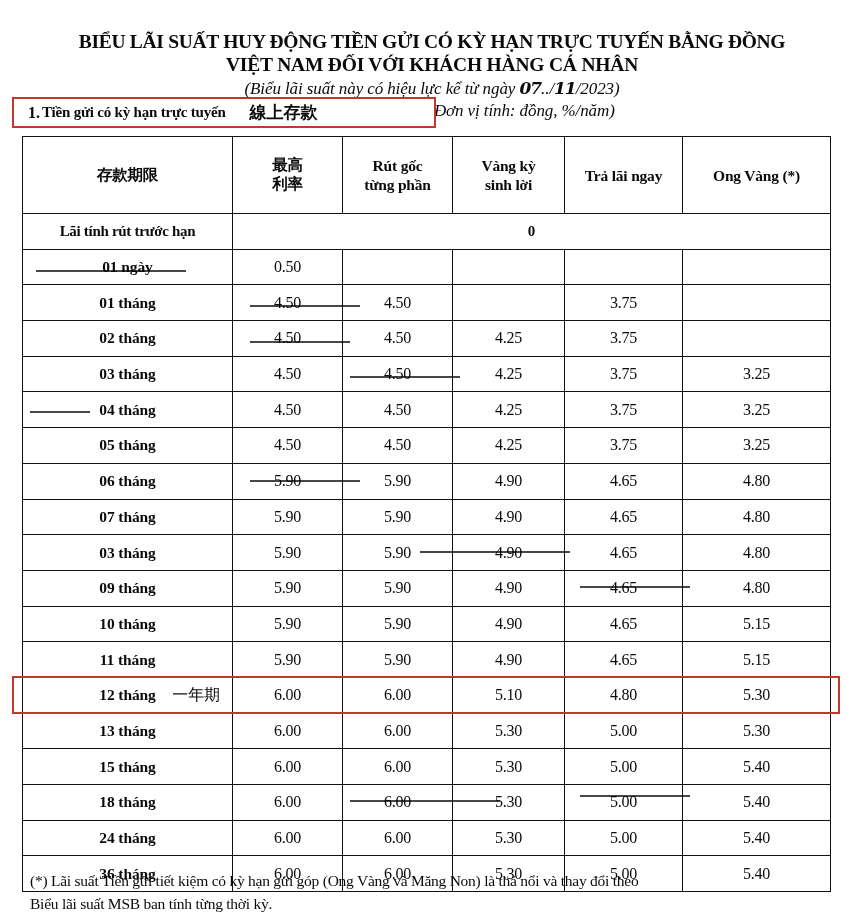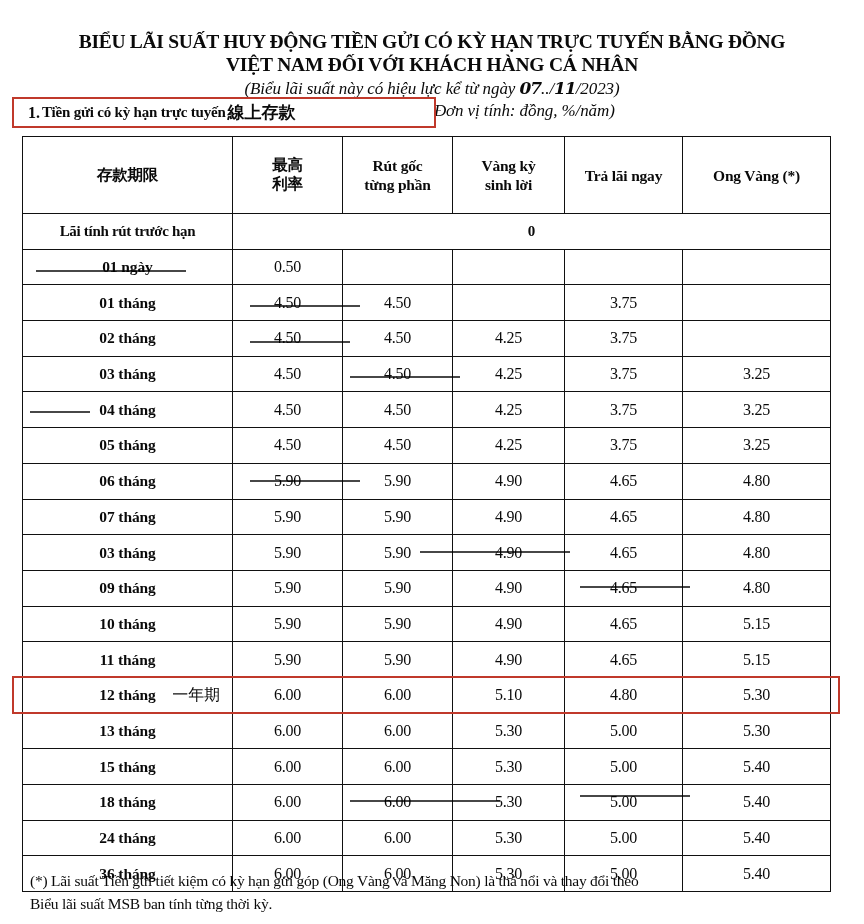--- a/index.html
+++ b/index.html
@@ -85,21 +85,21 @@
   .section-label {
     font-weight: bold;
     font-size: 15px;
     margin-left: 2px;
     letter-spacing: -0.2px;
   }
   .section-cjk {
     font-family: "DejaVu Sans", sans-serif;
     font-weight: bold;
     font-size: 17px;
-    margin-left: 2px;
+    margin-left: 24px;
     letter-spacing: 0px;
   }
 
   
   .rate-table {
     position: absolute;
     left: 22px;
     top: 136px;
     width: 808px;
     border-collapse: collapse;

